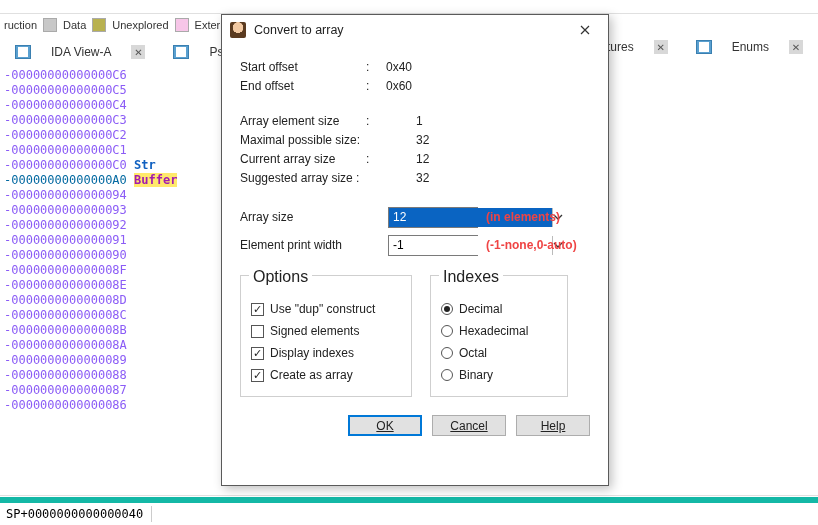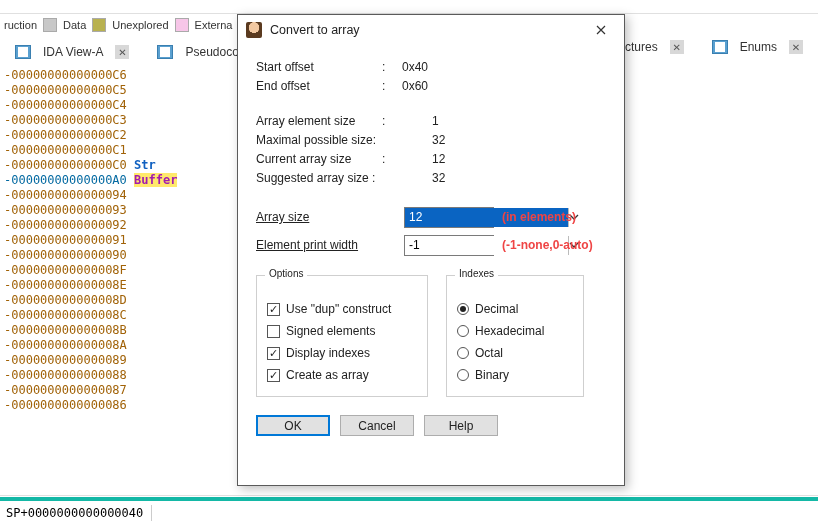--- a/index.html
+++ b/index.html
@@ -4,72 +4,72 @@
 <style>
   * { box-sizing: border-box; margin: 0; padding: 0; }
   body { font-family: "Segoe UI", Tahoma, sans-serif; font-size: 12px; background: #fff; width: 818px; height: 525px; overflow: hidden; position: relative; }
   
   .toolbar-row { height: 14px; background: #fff; border-bottom: 1px solid #e0e0e0; display: flex; align-items: center; gap: 1px; }
   
   .legend-row { height: 22px; display: flex; align-items: center; gap: 6px; padding: 0 4px; font-size: 11px; color: #333; }
   .legend-sw { width: 14px; height: 14px; border: 1px solid #aaa; }
   
   .tabs-row { height: 30px; display: flex; align-items: center; gap: 10px; padding: 2px 6px 0 6px; }
-  .tab { display: flex; align-items: center; gap: 12px; padding: 3px 8px; font-size: 12px; color: #333; cursor: pointer;border: 1px solid transparent; }
+  .tab { display: flex; align-items: center; gap: 20px; padding: 3px 8px; font-size: 12px; color: #333; cursor: pointer;border: 1px solid transparent; }
   .tab .tab-ico { width: 16px; height: 14px; background: #5aa0d0; border: 1px solid #3a7fb0; position: relative; }
   .tab .tab-ico::before { content:""; position:absolute; left:2px; top:1px; right:2px; bottom:1px; background:#fff; }
   .tab .close-x { width:14px; height:14px; background:#d8d8d8; color:#555; display:flex; align-items:center; justify-content:center; font-size:10px; }
   
   .main-area { position: absolute; left: 0; right: 0; top: 68px; bottom: 30px; background: #fff; font-family: Consolas, monospace; font-size: 12px; padding: 0 4px; overflow: hidden; white-space: pre; line-height: 15px; color: #333; }
-  .line-offset { color: #a16207; }
+  .line-offset { color: #8b5cf6; }
   .line-offset.blue { color: #0369a1; }
   .sym { color: #1060c0; font-weight: bold; }
   .sym-y { color: #a21caf; background: #ffe96b; font-weight: bold; }
   
   .hr-bottom { position:absolute; left:0; right:0; bottom:29px; height:1px; background:#e0e0e0; }
   
-  .statusbar { position:absolute; left:0; right:0; bottom:0; height:28px; display:flex; align-items:center; gap:8px; padding: 0 6px; font-family: Consolas, monospace; font-size:12px; background:#fff; border-top:4px solid #14b8a6;margin-top:24px;}
+  .statusbar { position:absolute; left:0; right:0; bottom:0; height:28px; display:flex; align-items:center; gap:8px; padding: 0 6px; font-family: Consolas, monospace; font-size:12px; background:#fff; border-top:6px solid #14b8a6;margin-top:24px;}
   .statusbar .divider { width:1px; height:16px; background:#ccc; }
   
   
-  .dialog { position:absolute; left: 221px; top: 14px; width: 388px; height: 472px; background:#fff; border:1px solid #5a5a5a; box-shadow: 3px 3px 10px rgba(0,0,0,0.25); margin-left: 16px; }
+  .dialog { position:absolute; left: 221px; top: 14px; width: 388px; height: 472px; background:#fff; border:1px solid #5a5a5a; box-shadow: 3px 3px 10px rgba(0,0,0,0.25); }
   .dialog-title { height: 30px; display:flex; align-items:center; justify-content:space-between; padding: 0 8px; }
   .dialog-title .tleft { display:flex; align-items:center; gap:8px; font-size:12.5px; color:#222; }
   .dialog-title .app-ico { width:16px; height:16px; background: radial-gradient(circle at 50% 35%, #f2c9a2 40%, #5a3a1f 42%); border-radius:2px; }
   .dialog-title .closebtn { width:30px; height:24px; display:flex; align-items:center; justify-content:center; cursor:pointer; font-size:14px; color:#333; }
   
   .dialog-body { padding: 12px 18px 10px 18px; font-size: 12px; color:#222; }
   .row { display:flex; align-items:center; height: 19px; }
   .lbl { width: 126px; }
   .colon { width: 20px; }
   .val { }
   .spacer { height: 16px; }
   
   .form-row { display:flex; align-items:center; height: 28px; gap: 8px; }
-  .form-row .flab { width: 140px; text-decoration: underline; }
+  .form-row .flab { width: 140px; }
   .combo { display:flex; align-items:center; border:1px solid #7a7a7a; height:21px; width:90px; background:#fff; }
   .combo input { flex:1; border:none; outline:none; font-size:12px; padding: 0 4px; height:19px; }
   .combo input.sel { background:#0a64c2; color:#fff; }
   .combo .drop { width:18px; height:19px; border-left:1px solid #bbb; display:flex; align-items:center; justify-content:center; cursor:pointer; }
   .combo .drop svg { width:10px; height:6px; }
   .hint { color:#ef4444;font-weight:bold; }
   
   .group { border:1px solid #cfcfcf; padding: 22px 10px 10px 10px; position:relative; }
-  .group .gtitle { position:absolute; top:-8px; left:8px; background:#fff; padding:0 4px; font-size:10px; }
+  .group .gtitle { position:absolute; top:-8px; left:8px; background:#fff; padding:0 4px; font-size:16px; }
   .groups-row { display:flex; gap:18px; margin-top:16px; }
   .group.opts { width: 172px; }
   .group.idx { width: 138px; }
   .chk { display:flex; align-items:center; gap:6px; height:22px; cursor:pointer; }
   .chkbox { width:13px; height:13px; border:1px solid #555; display:flex; align-items:center; justify-content:center; background:#fff; }
   .chkbox.checked::after { content:"✓"; font-size:11px; line-height:11px; color:#222; }
   .rad { display:flex; align-items:center; gap:6px; height:22px; cursor:pointer;text-align:center; }
   .radcircle { width:12px; height:12px; border:1px solid #555; border-radius:50%; display:flex; align-items:center; justify-content:center; background:#fff;}
   .radcircle.sel::after { content:""; width:6px; height:6px; border-radius:50%; background:#222; }
   
-  .dialog-buttons { display:flex; gap:10px; justify-content:flex-start; margin-top:18px; }
+  .dialog-buttons { display:flex; gap:10px; justify-content:flex-end; margin-top:18px;text-decoration:underline; }
   .btn { min-width:74px; height:21px; border:1px solid #adadad; background:#e1e1e1; font-size:12px; display:flex; align-items:center; justify-content:center; cursor:pointer; padding: 0 10px;}
   .btn.primary { border:2px solid #0078d7; }
   
   .right-tabs { position:absolute; right:6px; top:36px; display:flex; gap:10px; }
 </style>
 </head>
 <body>
 
 <div class="toolbar-row"></div>
 

